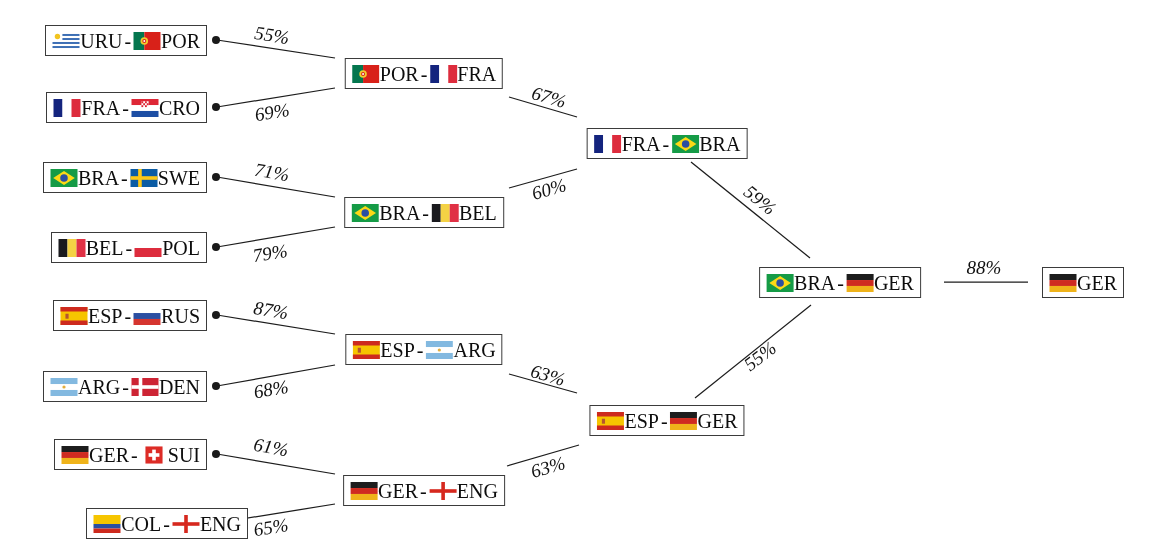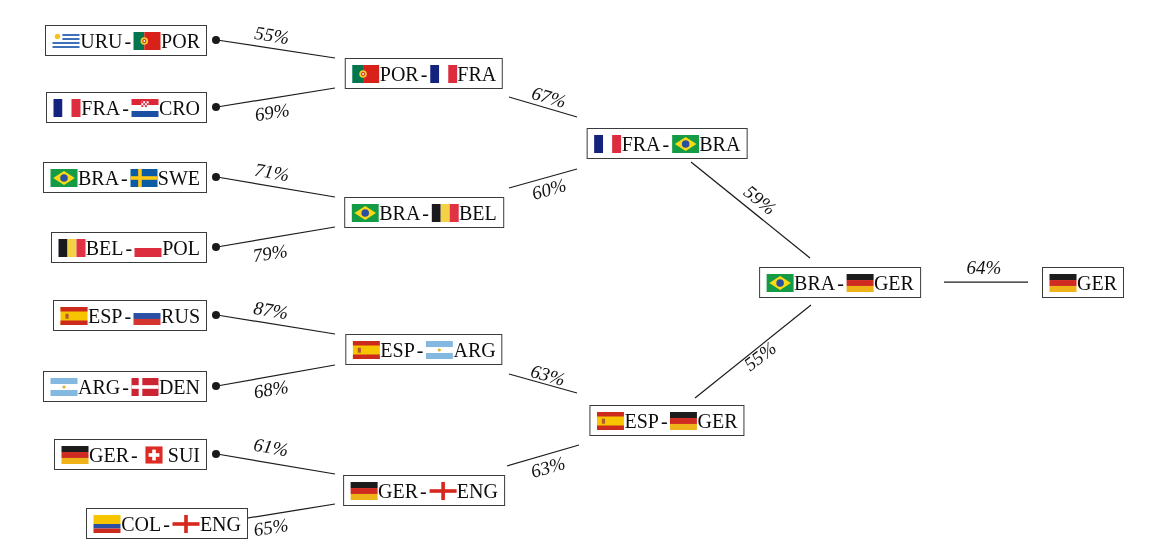--- a/index.html
+++ b/index.html
@@ -335,15 +335,15 @@
   <div class="pct" style="left:271px;top:310px;--rot:9deg">87%</div>
   <div class="pct" style="left:271px;top:389px;--rot:-10deg">68%</div>
   <div class="pct" style="left:271px;top:447px;--rot:10deg">61%</div>
   <div class="pct" style="left:271px;top:527px;--rot:-9deg">65%</div>
   <div class="pct" style="left:549px;top:97px;--rot:16deg">67%</div>
   <div class="pct" style="left:549px;top:189px;--rot:-16deg">60%</div>
   <div class="pct" style="left:548px;top:375px;--rot:16deg">63%</div>
   <div class="pct" style="left:548px;top:467px;--rot:-16deg">63%</div>
   <div class="pct" style="left:760px;top:200px;--rot:39deg">59%</div>
   <div class="pct" style="left:760px;top:356px;--rot:-38deg">55%</div>
-  <div class="pct" style="left:984px;top:267px">64%</div>
+  <div class="pct" style="left:984px;top:267px">88%</div>
 
 </div>
 
 </body></html>

